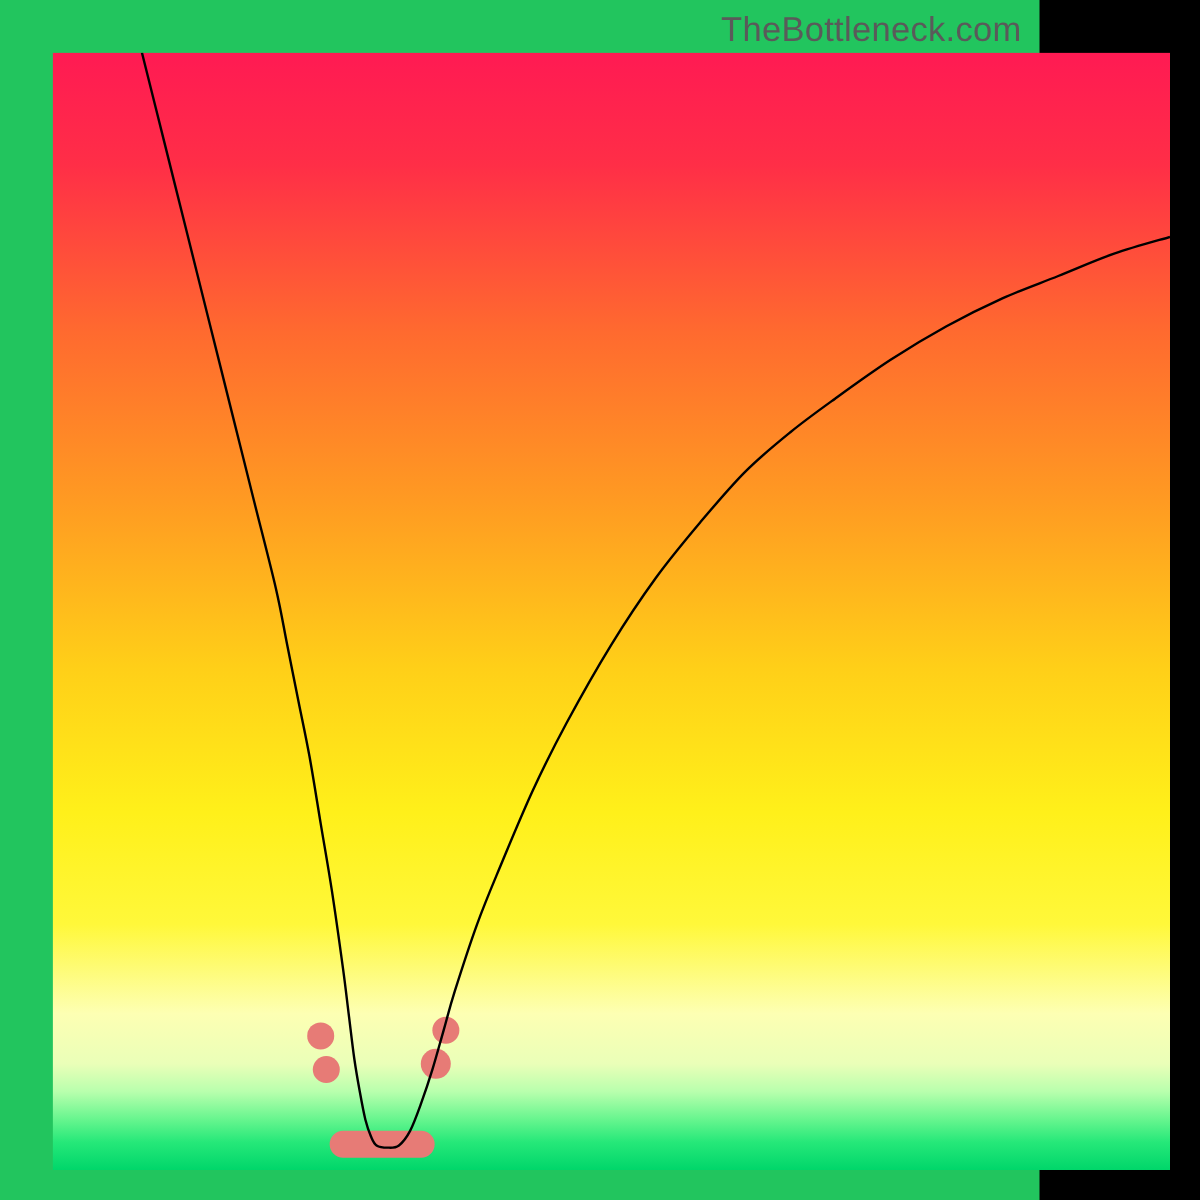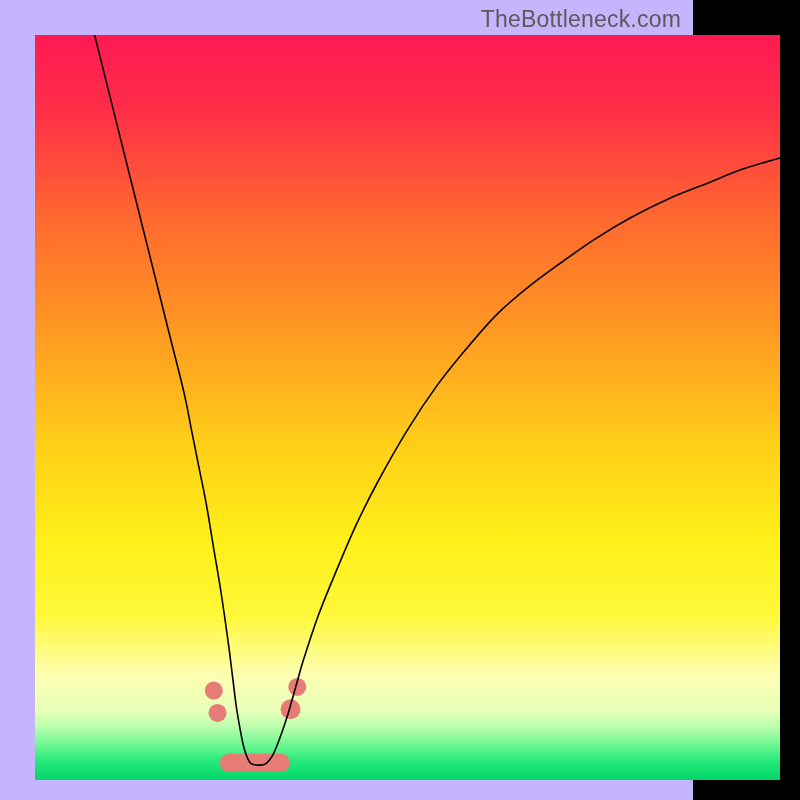--- a/index.html
+++ b/index.html
@@ -8,21 +8,21 @@
     width: 800px;
     height: 800px;
     overflow: hidden;
     background: #000;
     font-family: Arial, Helvetica, sans-serif;
   }
   #container {
     position: relative;
     width: 693px;
     height: 800px;
-    background: #c4b5fd;
+    background: #22c55e;
   }
   #plot-area {
     position: absolute;
     left: 35px;
     top: 35px;
     width: 745px;
     height: 745px;
     overflow: hidden;
   }
   #gradient-bg {

